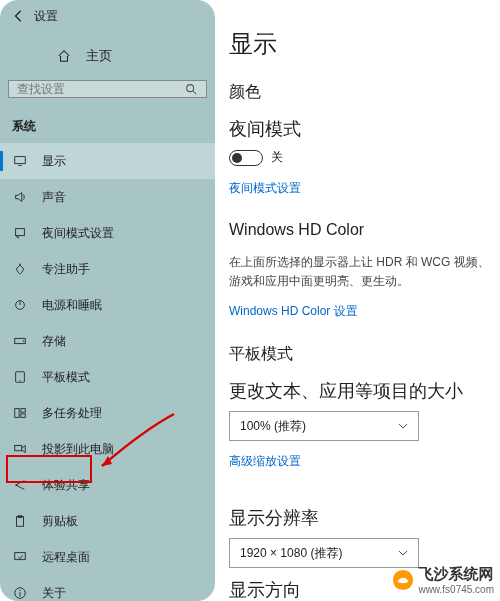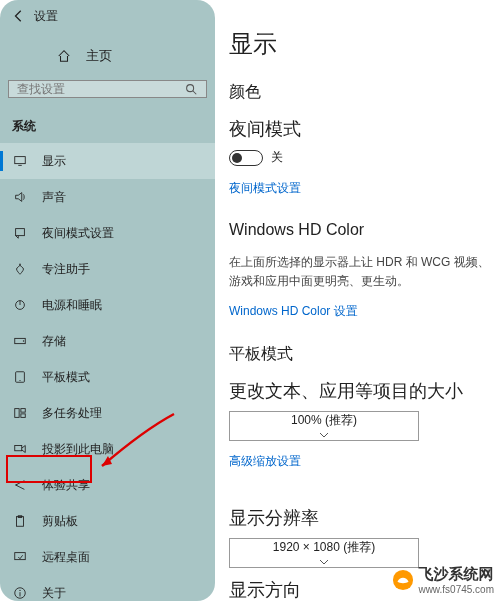--- a/index.html
+++ b/index.html
@@ -20,21 +20,21 @@
 .content{position:absolute;left:215px;top:0;right:0;height:601px;background:#fff;padding:28px 0 0 14px;color:#222;overflow:hidden;}
 .content h1{font-size:24px;font-weight:400;margin-bottom:22px;}
 .content h2{font-size:16px;font-weight:400;margin-bottom:14px;}
 .label{font-size:18px;margin-bottom:8px;}
 .toggle-row{display:flex;align-items:center;margin-bottom:12px;}
 .toggle{width:34px;height:16px;border:1px solid #333;border-radius:8px;position:relative;margin-right:8px;cursor:pointer;}
 .toggle::after{content:"";position:absolute;left:2px;top:2px;width:10px;height:10px;background:#333;border-radius:50%;}
 .toggle-label{font-size:12px;}
 .link{color:#0066cc;font-size:12px;cursor:pointer;margin-bottom:24px;display:inline-block;}
 .desc{font-size:12px;color:#444;line-height:1.6;margin-bottom:10px;margin-top:6px;}
-.dropdown{width:190px;height:30px;border:1px solid #999;display:flex;align-items:center;justify-content:space-between;padding:0 10px;font-size:12px;margin-bottom:10px;cursor:pointer;background:#fff;flex-direction:column;}
+.dropdown{width:190px;height:30px;border:1px solid #999;display:flex;align-items:center;justify-content:space-between;padding:12px 10px;font-size:12px;margin-bottom:10px;cursor:pointer;background:#fff;}
 .chev{width:10px;height:10px;}
 .highlight-box{position:absolute;left:6px;top:455px;width:86px;height:28px;border:2px solid #d00;pointer-events:none;}
 .arrow-svg{position:absolute;left:94px;top:410px;width:84px;height:66px;pointer-events:none;}
 .watermark{position:absolute;right:6px;bottom:6px;display:flex;align-items:center;font-size:12px;color:#333;}
 .watermark .logo{width:22px;height:22px;margin-right:4px;}
 .watermark .big{font-size:15px;font-weight:600;}
 .watermark .small{font-size:10px;color:#666;}
 svg{display:block;}
 </style>
 </head>

